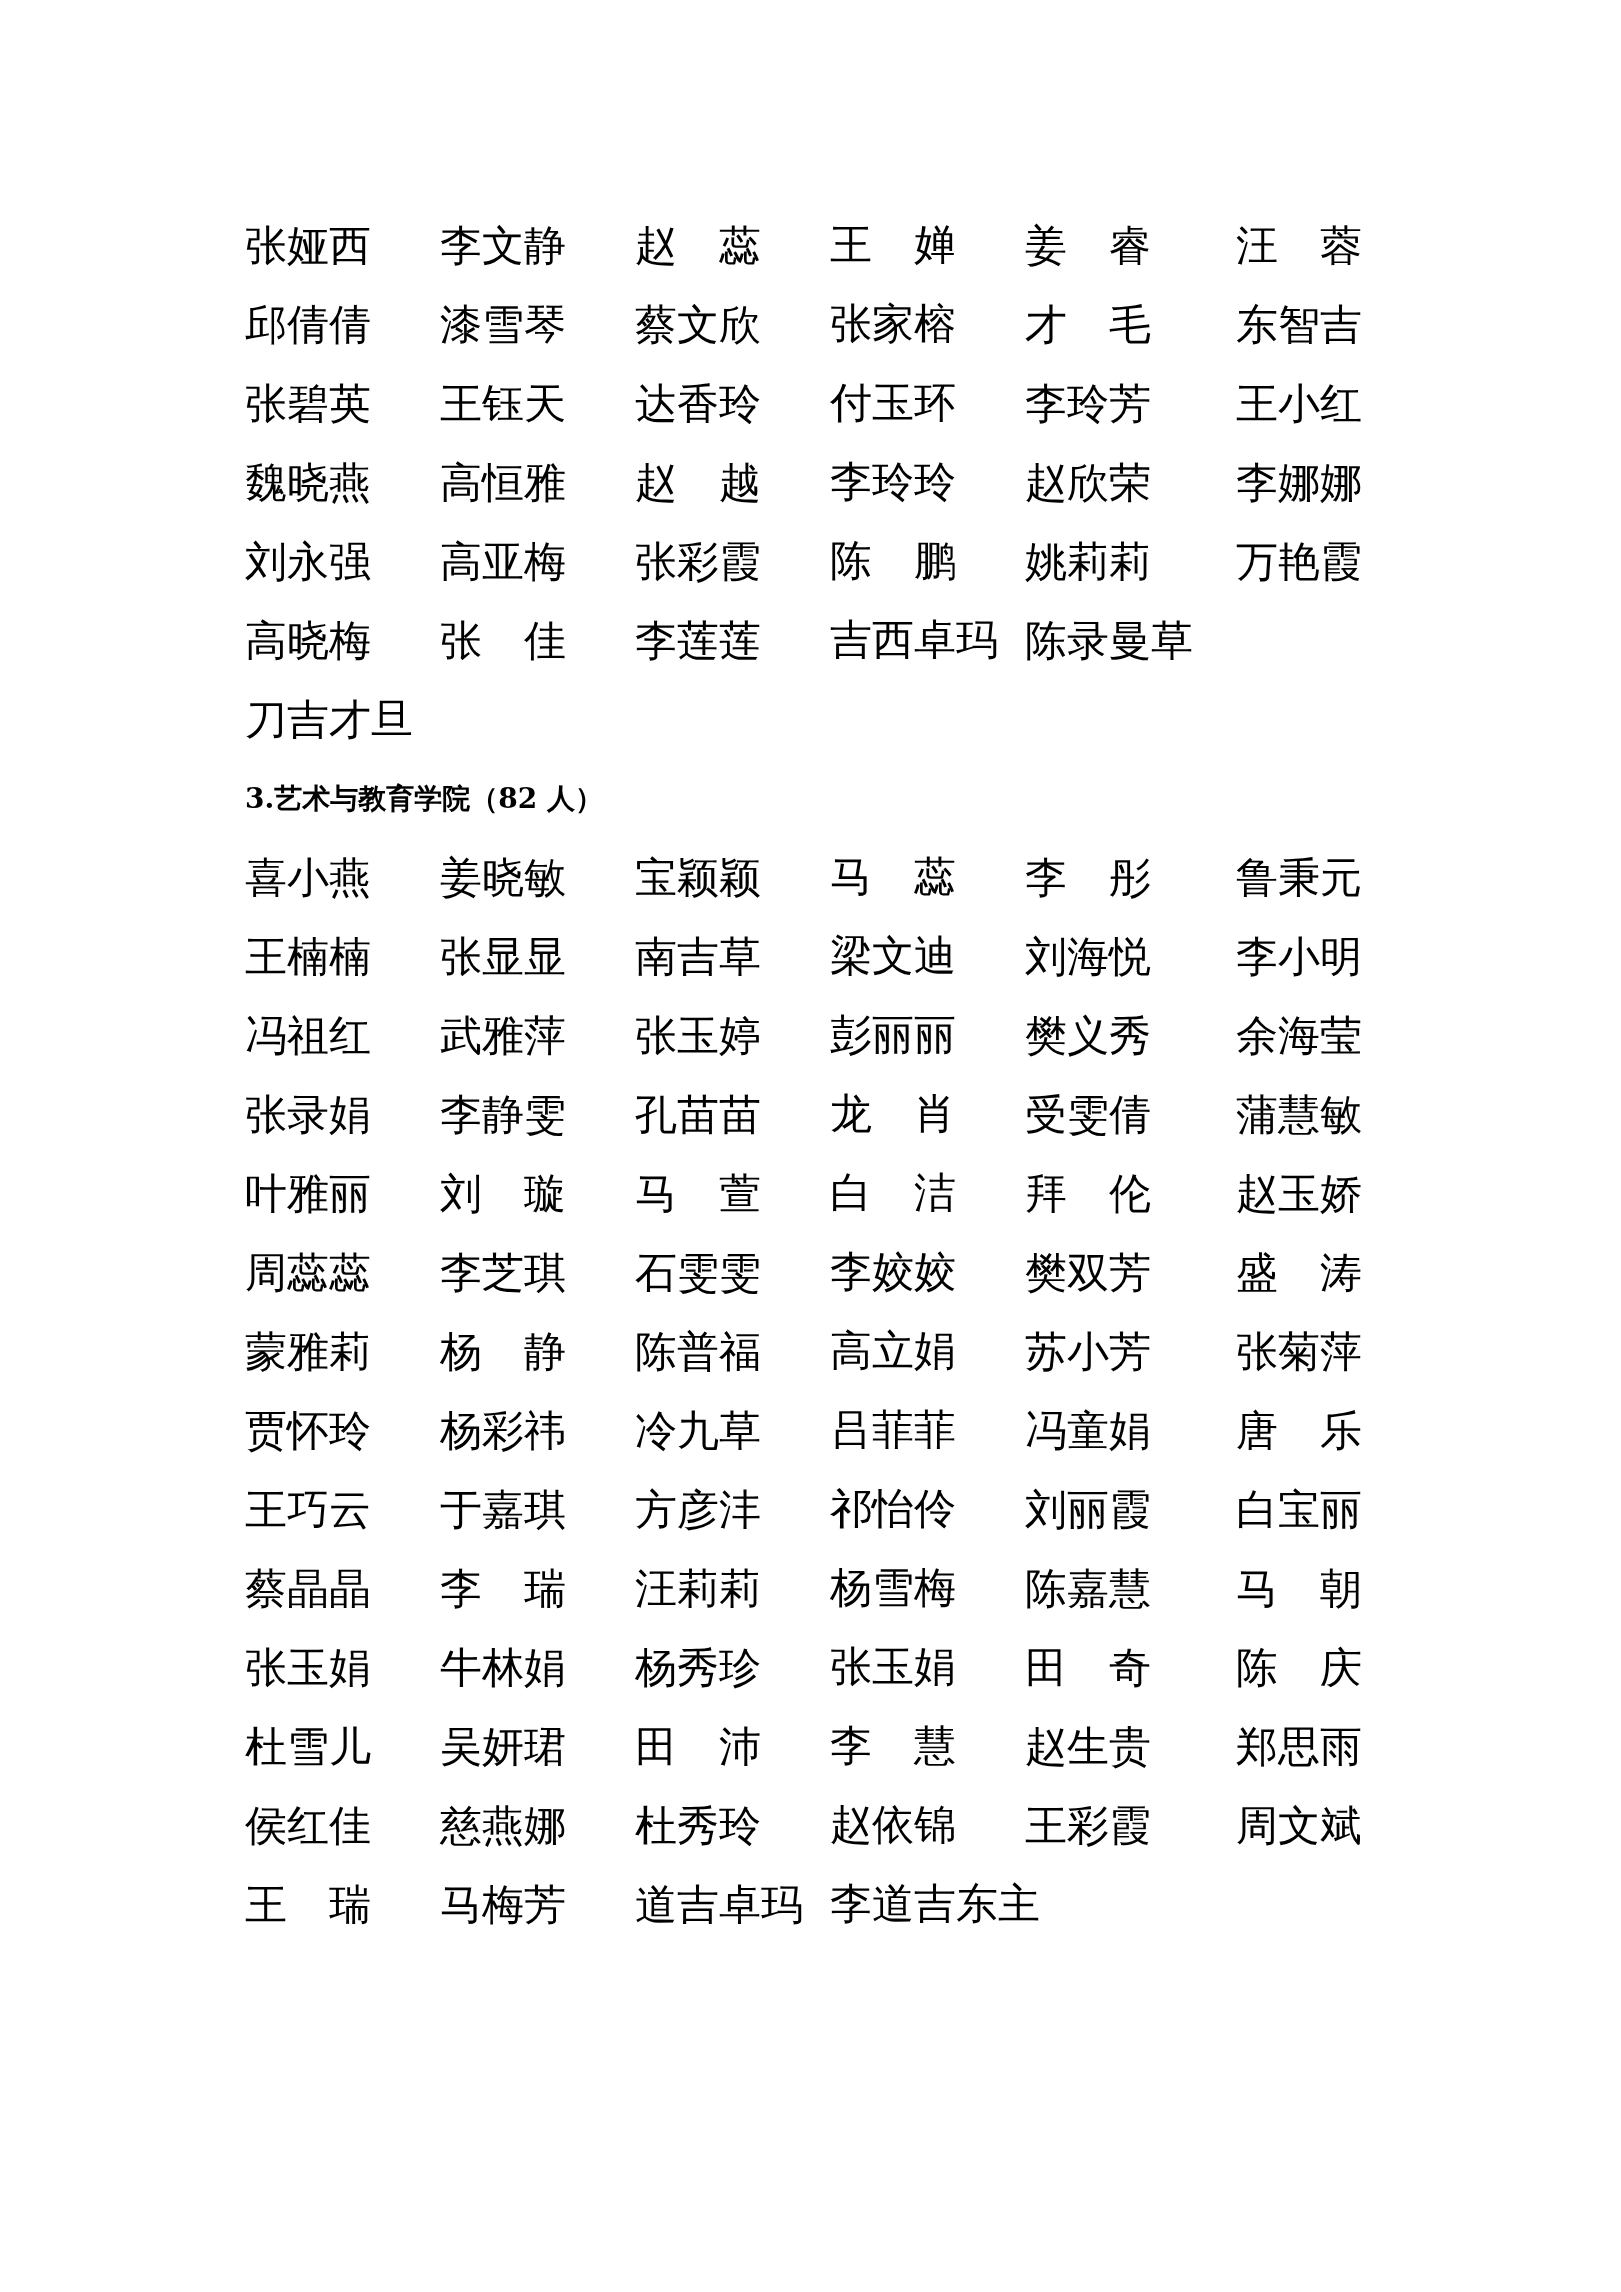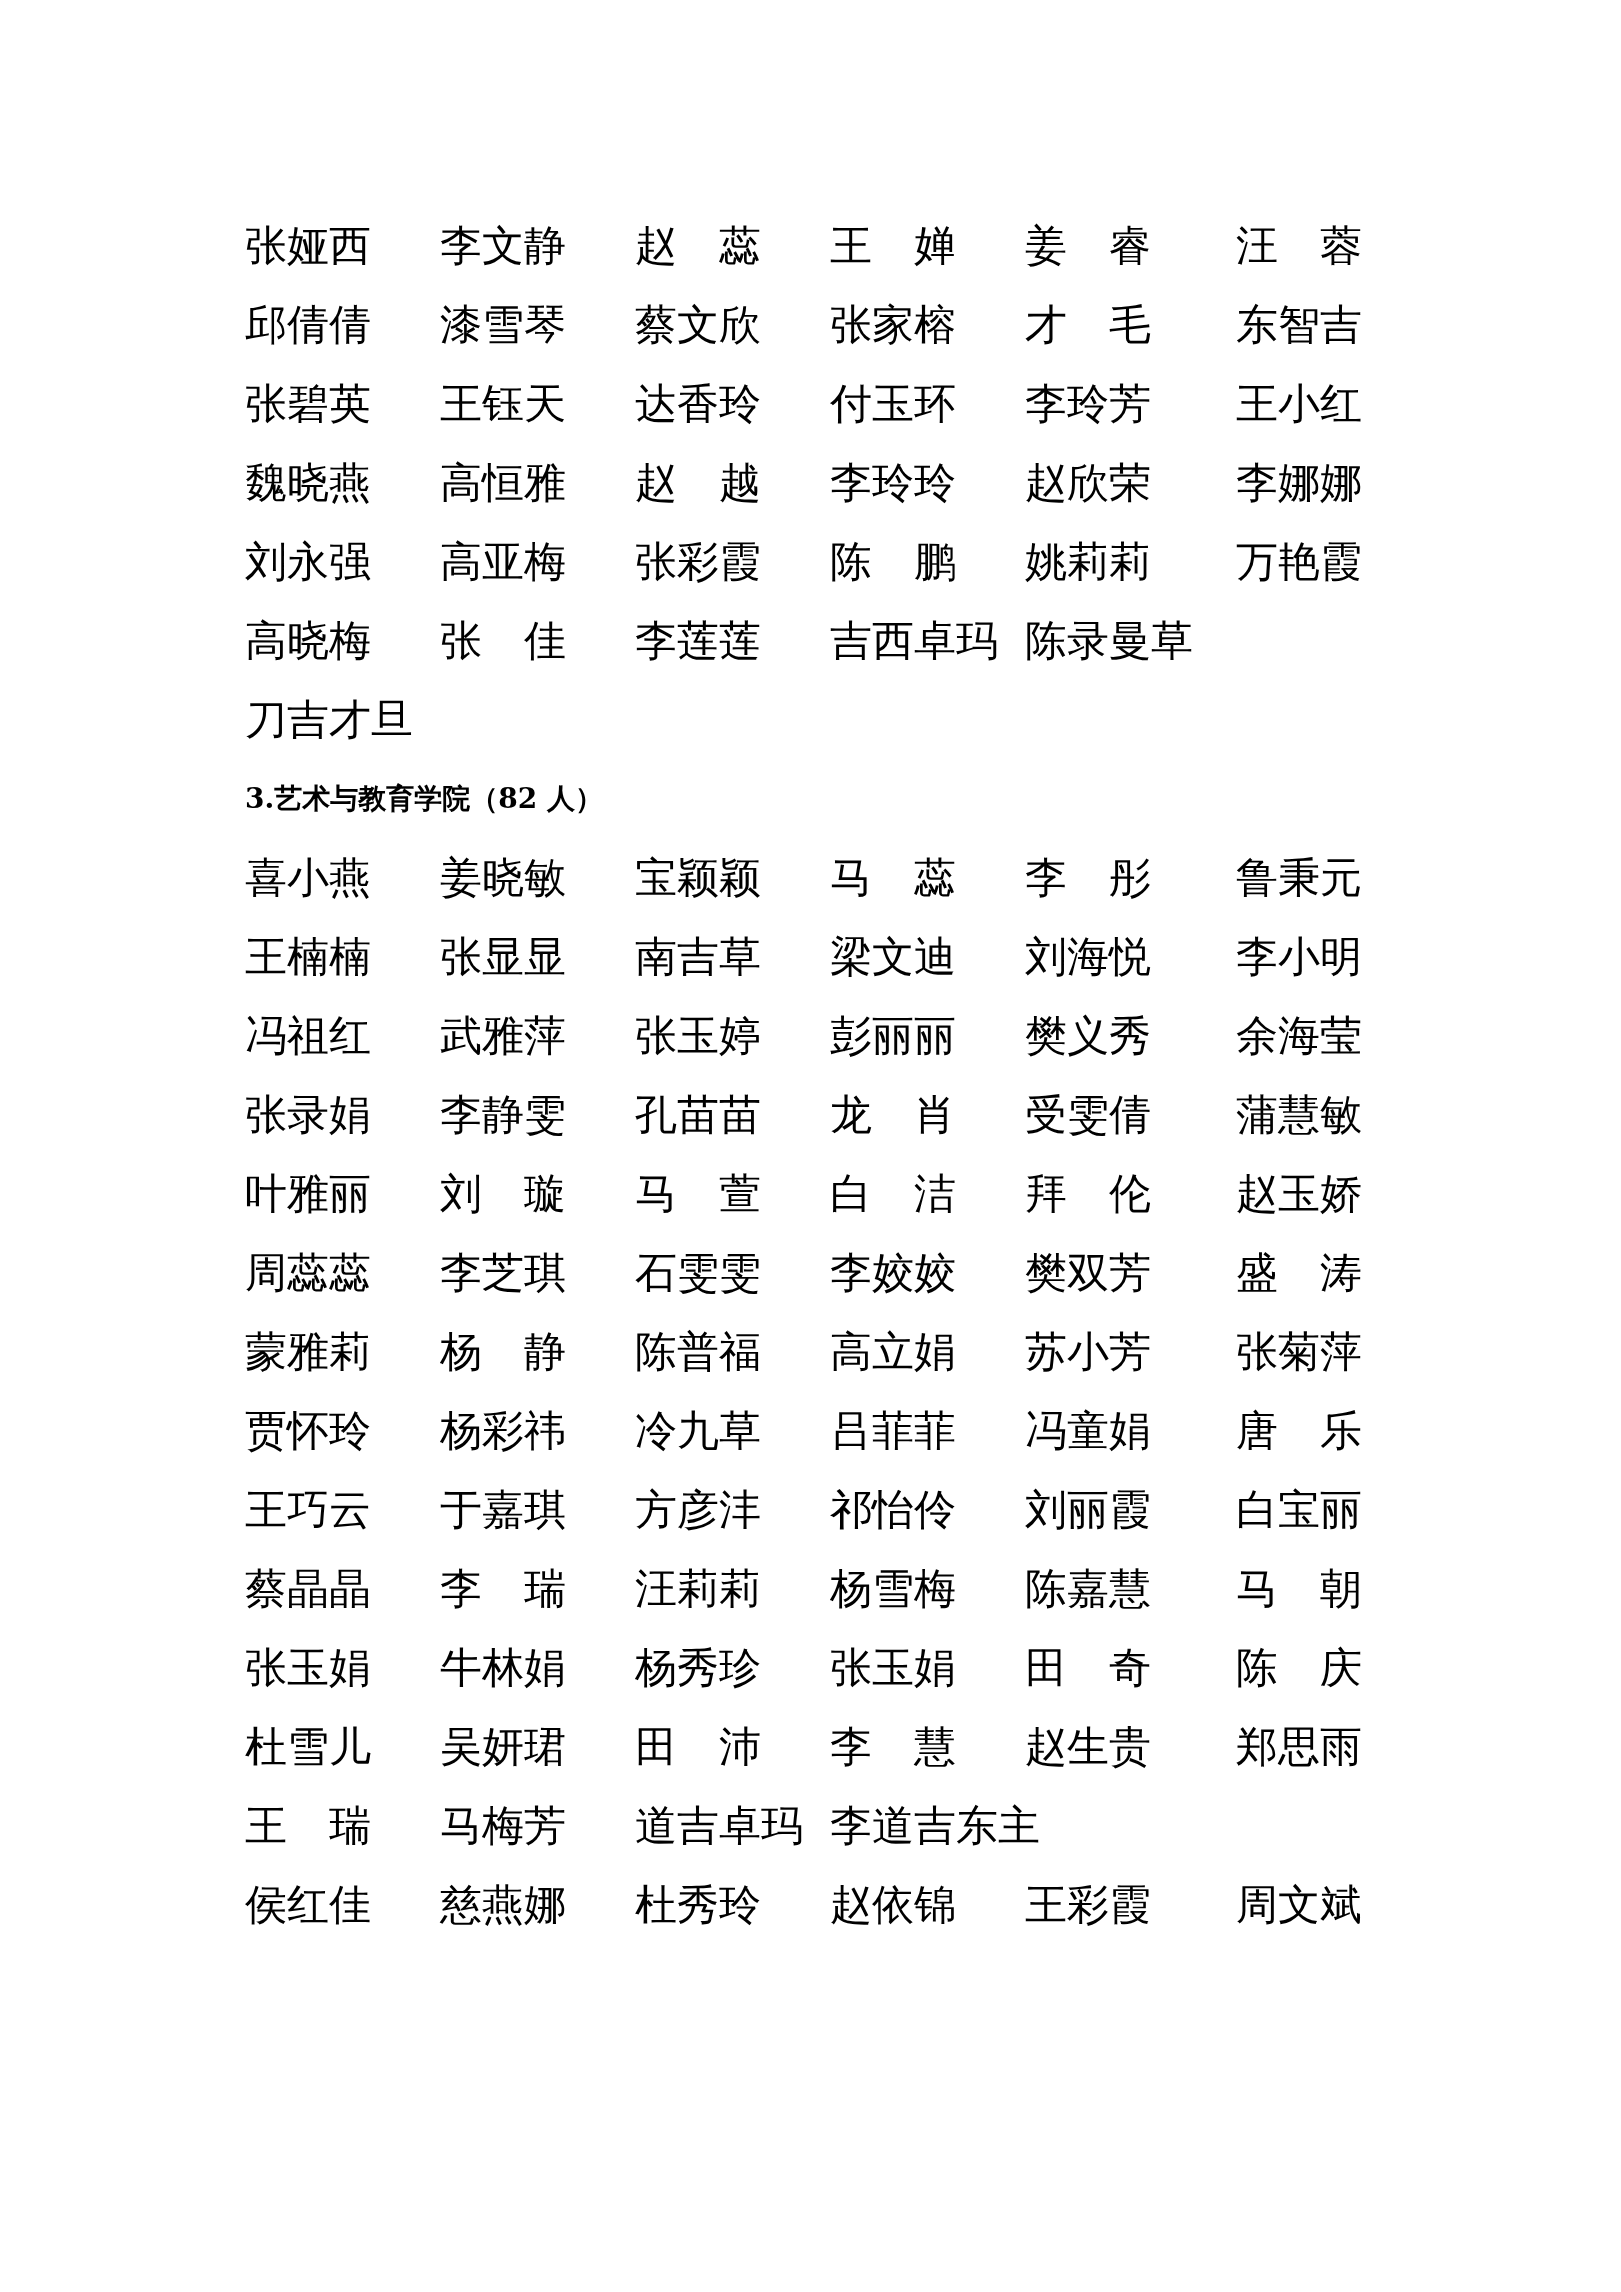--- a/index.html
+++ b/index.html
@@ -31,21 +31,21 @@
     top: 0;
     height: 79px;
     line-height: 79px;
     font-size: 42px;
     letter-spacing: 0;
     white-space: pre;
   }
   .c0 { left: 245px; }
   .c1 { left: 440px; }
   .c2 { left: 635px; }
-  .c3 { left: 830px; }
+  .c3 { left: 830px; font-family: Liberation Serif, serif; }
   .c4 { left: 1025px; }
   .c5 { left: 1220px; margin-left: 16px; }
   .heading {
     height: 79px;
     line-height: 79px;
     padding-left: 245px;
     font-size: 28px;
     font-weight: bold;
     white-space: pre;
   }
@@ -196,28 +196,28 @@
       </div>
       <div class="row">
         <span class="cell c0">杜雪儿</span>
         <span class="cell c1">吴妍珺</span>
         <span class="cell c2">田　沛</span>
         <span class="cell c3">李　慧</span>
         <span class="cell c4">赵生贵</span>
         <span class="cell c5">郑思雨</span>
       </div>
       <div class="row">
-        <span class="cell c0">王　瑞</span>
-        <span class="cell c1">马梅芳</span>
-        <span class="cell c2">道吉卓玛</span>
-        <span class="cell c3">李道吉东主</span>
-      </div>
-      <div class="row">
         <span class="cell c0">侯红佳</span>
         <span class="cell c1">慈燕娜</span>
         <span class="cell c2">杜秀玲</span>
         <span class="cell c3">赵依锦</span>
         <span class="cell c4">王彩霞</span>
         <span class="cell c5">周文斌</span>
       </div>
+      <div class="row">
+        <span class="cell c0">王　瑞</span>
+        <span class="cell c1">马梅芳</span>
+        <span class="cell c2">道吉卓玛</span>
+        <span class="cell c3">李道吉东主</span>
+      </div>
     </div>
 </div>
 
 
 </body></html>

